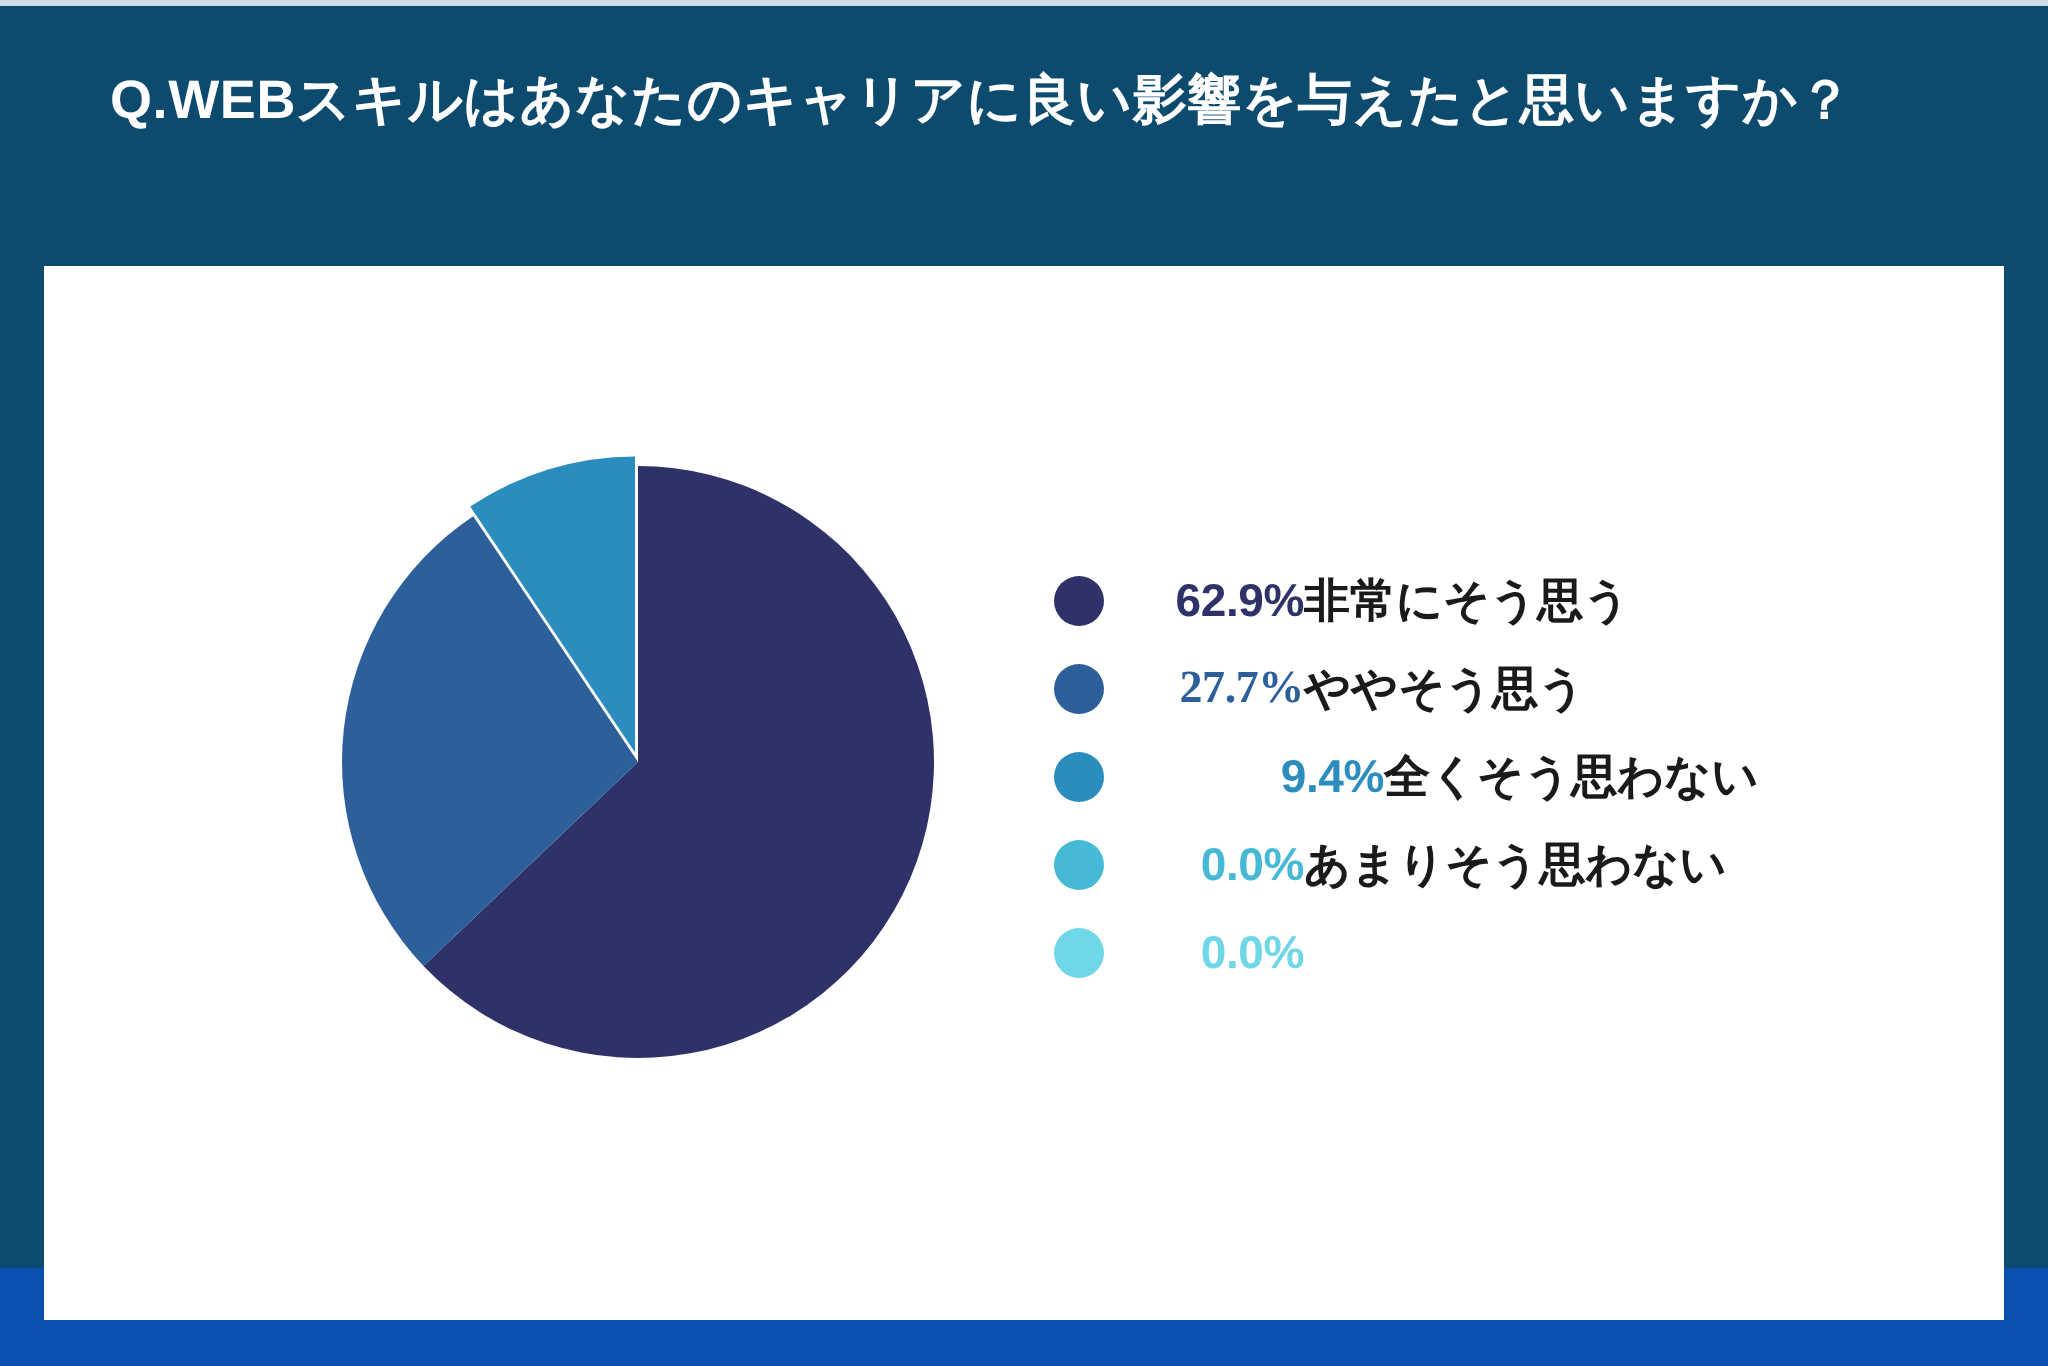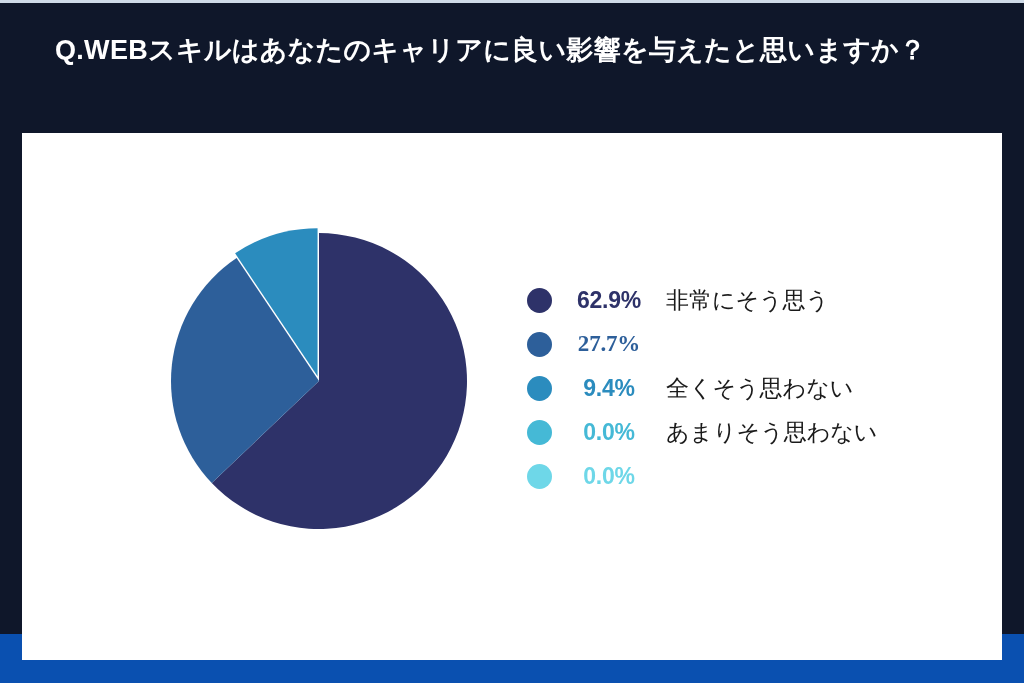--- a/index.html
+++ b/index.html
@@ -9,21 +9,21 @@
     font-family:"Liberation Sans","DejaVu Sans",sans-serif;
     overflow:hidden;
     position:relative;
   }
   #top-strip{
     position:absolute;left:0;top:0;width:1024px;height:3px;
     background:#cfdbe8;
   }
   #slide{
     position:absolute;left:0;top:3px;width:1024px;height:631px;
-    background:#0f172a;
+    background:#0c4a6e;
   }
   #question-title{
     position:absolute;left:55px;top:26px;width:900px;
     color:#ffffff;
     font-size:27px;
     font-weight:bold;
     line-height:43px;
     letter-spacing:0.3px;
     white-space:pre-wrap;
   }
@@ -50,28 +50,27 @@
   .legend-dot{
     width:25px;height:25px;border-radius:50%;
     flex:0 0 25px;
     margin-right:14px;
   }
   .legend-pct{
     width:86px;
     flex:0 0 86px;
     font-size:23px;
     font-weight:bold;
-    text-align:center;
+    text-align:right;
     letter-spacing:-0.2px;
   }
   .legend-label{
     font-size:23px;
-    font-weight:normal;
+    font-weight:bold;
     color:#1a1a1a;
-    margin-left:14px;
     white-space:nowrap;
   }
 </style>
 </head>
 <body>
 
 <div id="top-strip"></div>
 
 <div id="slide">
 
@@ -93,25 +92,26 @@
 
       <div class="legend-row">
         <span class="legend-dot" style="background: rgb(46, 50, 105);"></span>
         <span class="legend-pct" style="color: rgb(46, 50, 105);">62.9%</span>
         <span class="legend-label">非常にそう思う</span>
       </div>
 
       <div class="legend-row">
         <span class="legend-dot" style="background: rgb(45, 95, 154);"></span>
         <span class="legend-pct" style="color: rgb(45, 95, 154); font-family: Liberation Serif, serif;">27.7%</span>
+        <span class="legend-label">ややそう思う</span>
       </div>
 
       <div class="legend-row">
         <span class="legend-dot" style="background: rgb(43, 140, 190);"></span>
-        <span class="legend-pct" style="color: rgb(43, 140, 190);">9.4%</span>
+        <span class="legend-pct" style="color: rgb(43, 140, 190); margin-left: 40px;">9.4%</span>
         <span class="legend-label">全くそう思わない</span>
       </div>
 
       <div class="legend-row">
         <span class="legend-dot" style="background: rgb(69, 185, 214);"></span>
         <span class="legend-pct" style="color: rgb(69, 185, 214);">0.0%</span>
         <span class="legend-label">あまりそう思わない</span>
       </div>
 
       <div class="legend-row">

